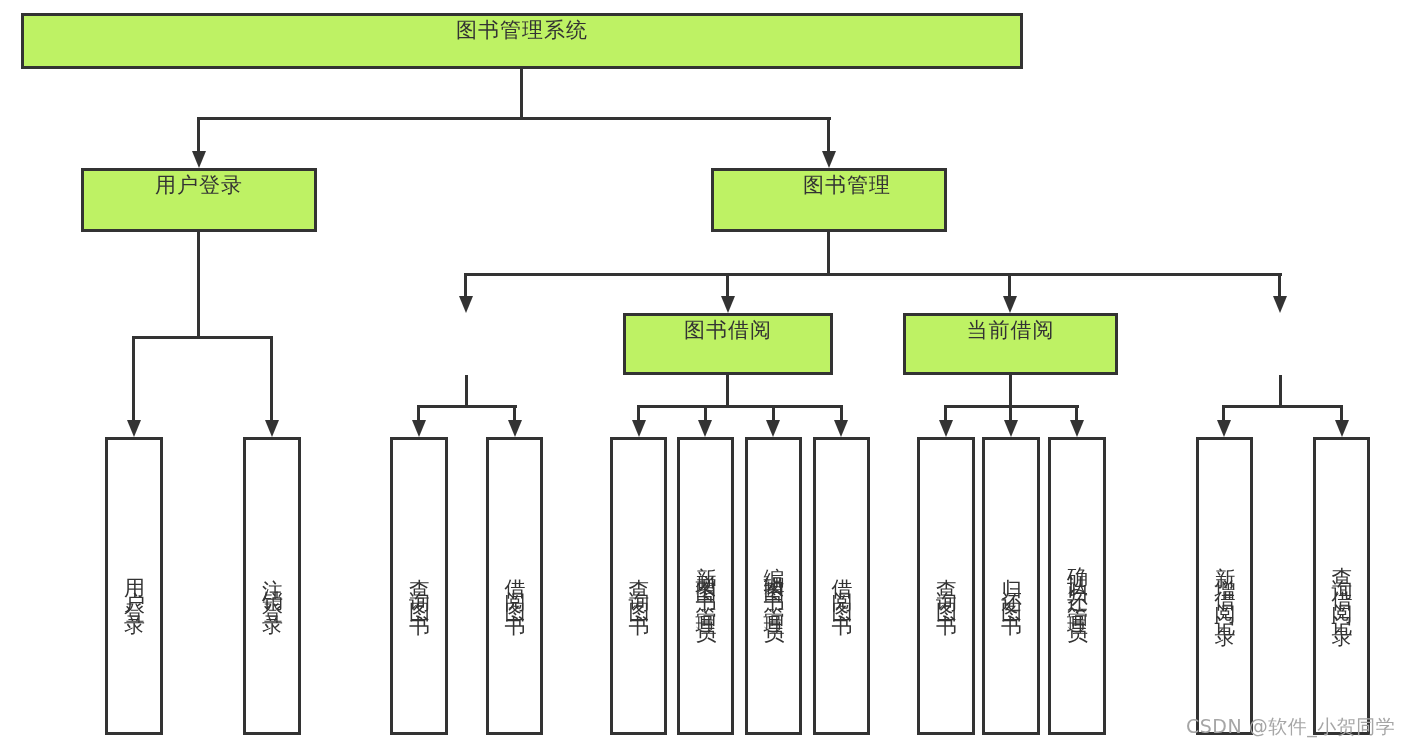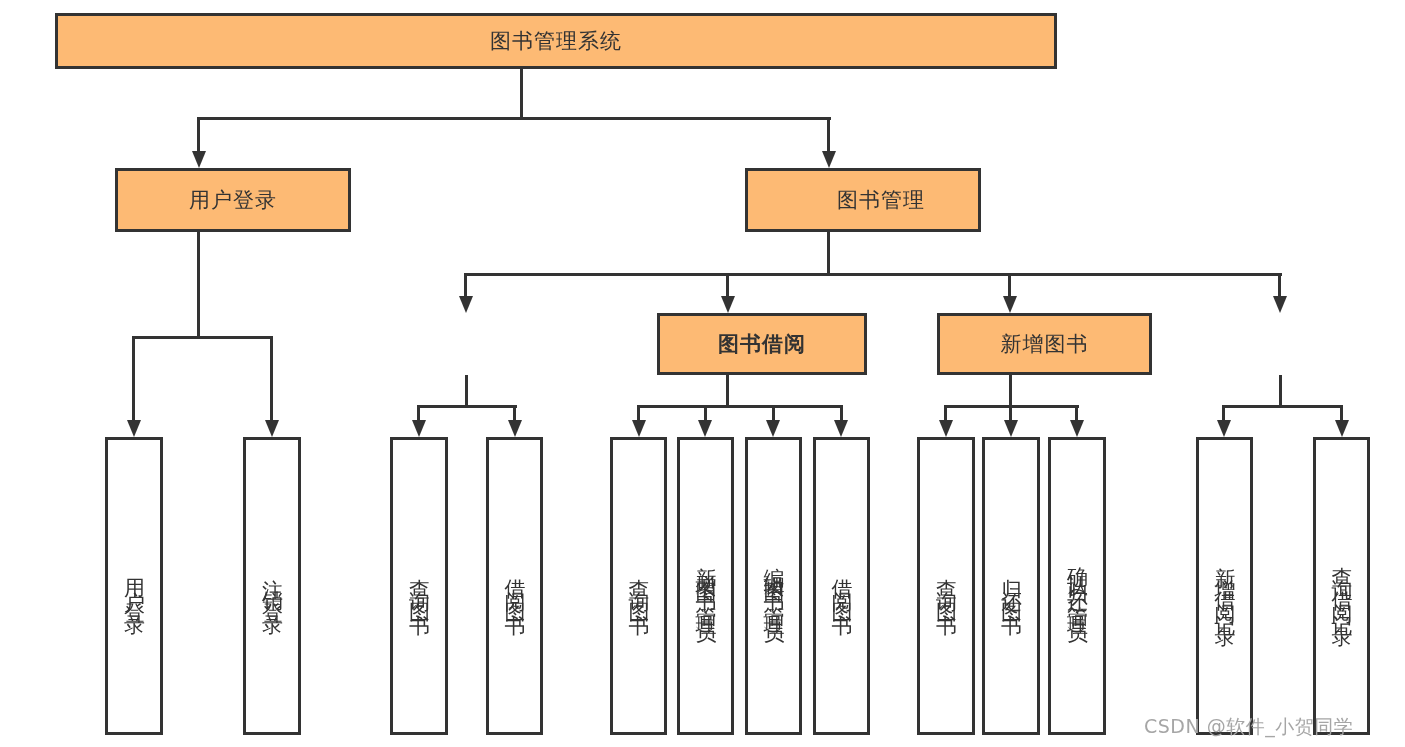--- a/index.html
+++ b/index.html
@@ -7,30 +7,29 @@
     position: relative;
     width: 1405px;
     height: 747px;
     background: #ffffff;
     overflow: hidden;
     font-family: "DejaVu Sans", "Liberation Sans", sans-serif;
   }
   .box {
     position: absolute;
     box-sizing: border-box;
-    background: #fdba74;
+    background: #bef264;
     border: 3px solid #333333;
     display: flex;
-    align-items: center;
+    align-items: flex-start;
     justify-content: center;
     font-size: 21px;
     color: #333333;
     letter-spacing: 1px;
     white-space: nowrap;
-    margin-left: 34px;
   }
   .leaf {
     position: absolute;
     box-sizing: border-box;
     background: #ffffff;
     border: 3px solid #333333;
     width: 58px;
     top: 437px;
     height: 298px;
     display: flex;
@@ -50,21 +49,21 @@
   .hline { position: absolute; height: 3px; background: #333333; }
   .arrow {
     position: absolute;
     width: 0; height: 0;
     border-left: 7px solid transparent;
     border-right: 7px solid transparent;
     border-top: 17px solid #333333;
   }
   .watermark {
     position: absolute;
-    left: 1144px;
+    left: 1186px;
     top: 714px;
     font-size: 19px;
     color: #a6a6a6;
     letter-spacing: 0.5px;
     z-index: 5;
     white-space: nowrap;
   }
 </style>
 </head>
 <body>
@@ -75,25 +74,25 @@
     <span>图书管理系统</span>
   </div>
 
   <div class="box" style="left:81px; top:168px; width:236px; height:64px;">
     <span>用户登录</span>
   </div>
   <div class="box" style="left:711px; top:168px; width:236px; height:64px;padding-left:36px;">
     <span>图书管理</span>
   </div>
 
-  <div class="box" style="left:623px; top:313px; width:210px; height:62px;font-weight:bold;">
+  <div class="box" style="left:623px; top:313px; width:210px; height:62px;">
     <span>图书借阅</span>
   </div>
   <div class="box" style="left:903px; top:313px; width:215px; height:62px;">
-    <span>新增图书</span>
+    <span>当前借阅</span>
   </div>
 
   <div class="leaf" style="left:105px;">
     <span class="v-label">用户登录</span>
   </div>
   <div class="leaf" style="left:243px;">
     <span class="v-label">注销登录</span>
   </div>
 
   <div class="leaf" style="left:390px;">

